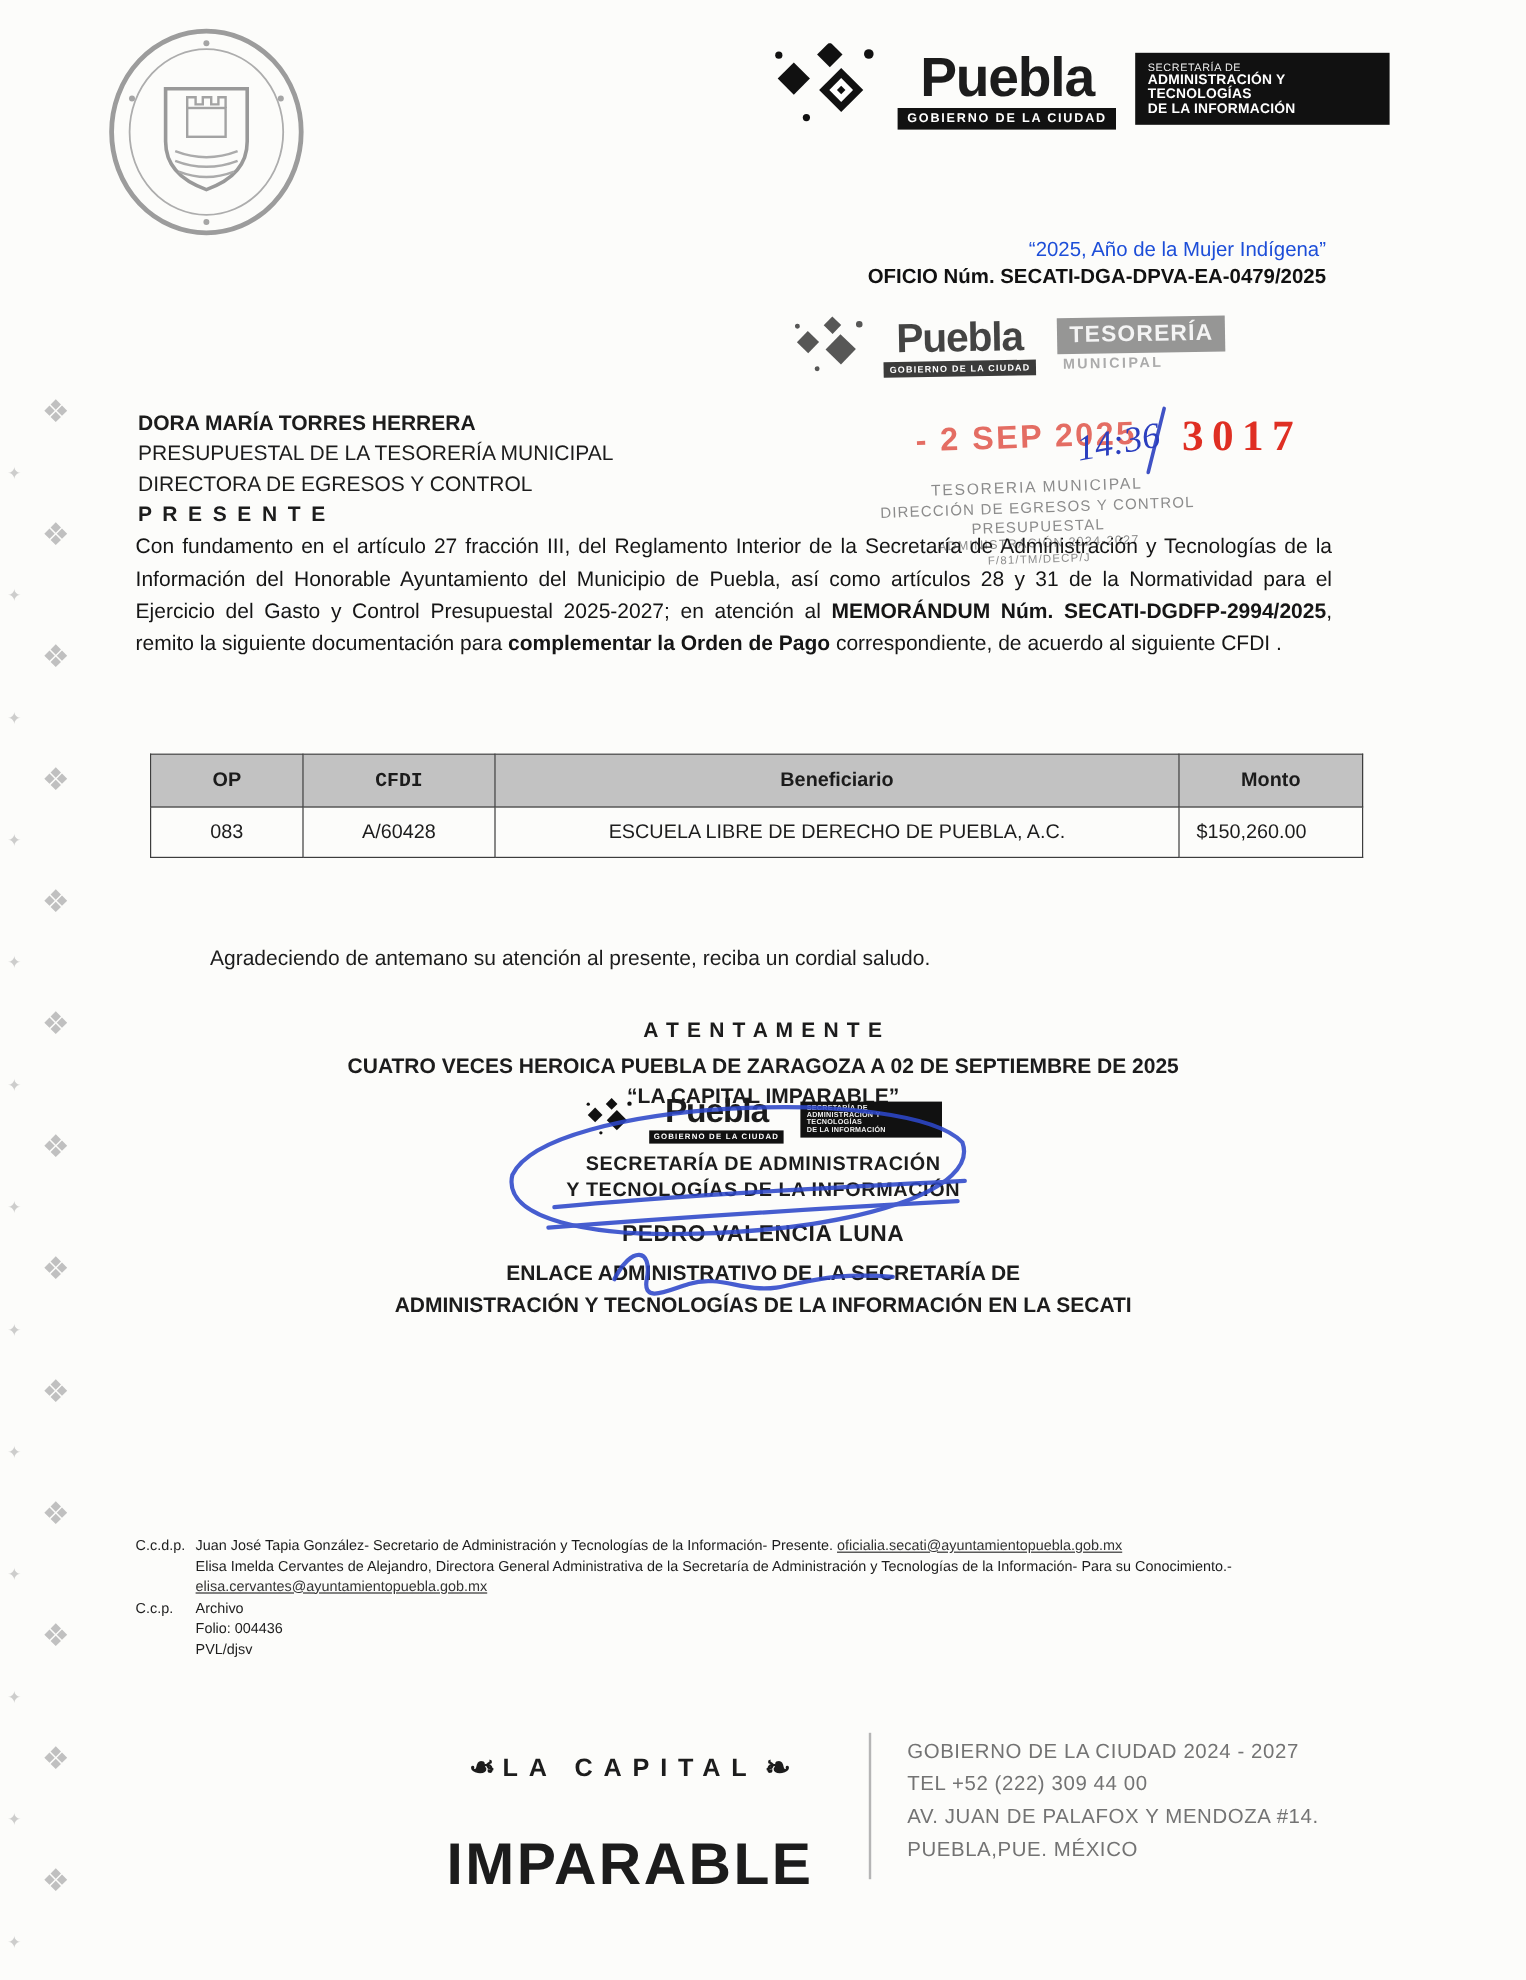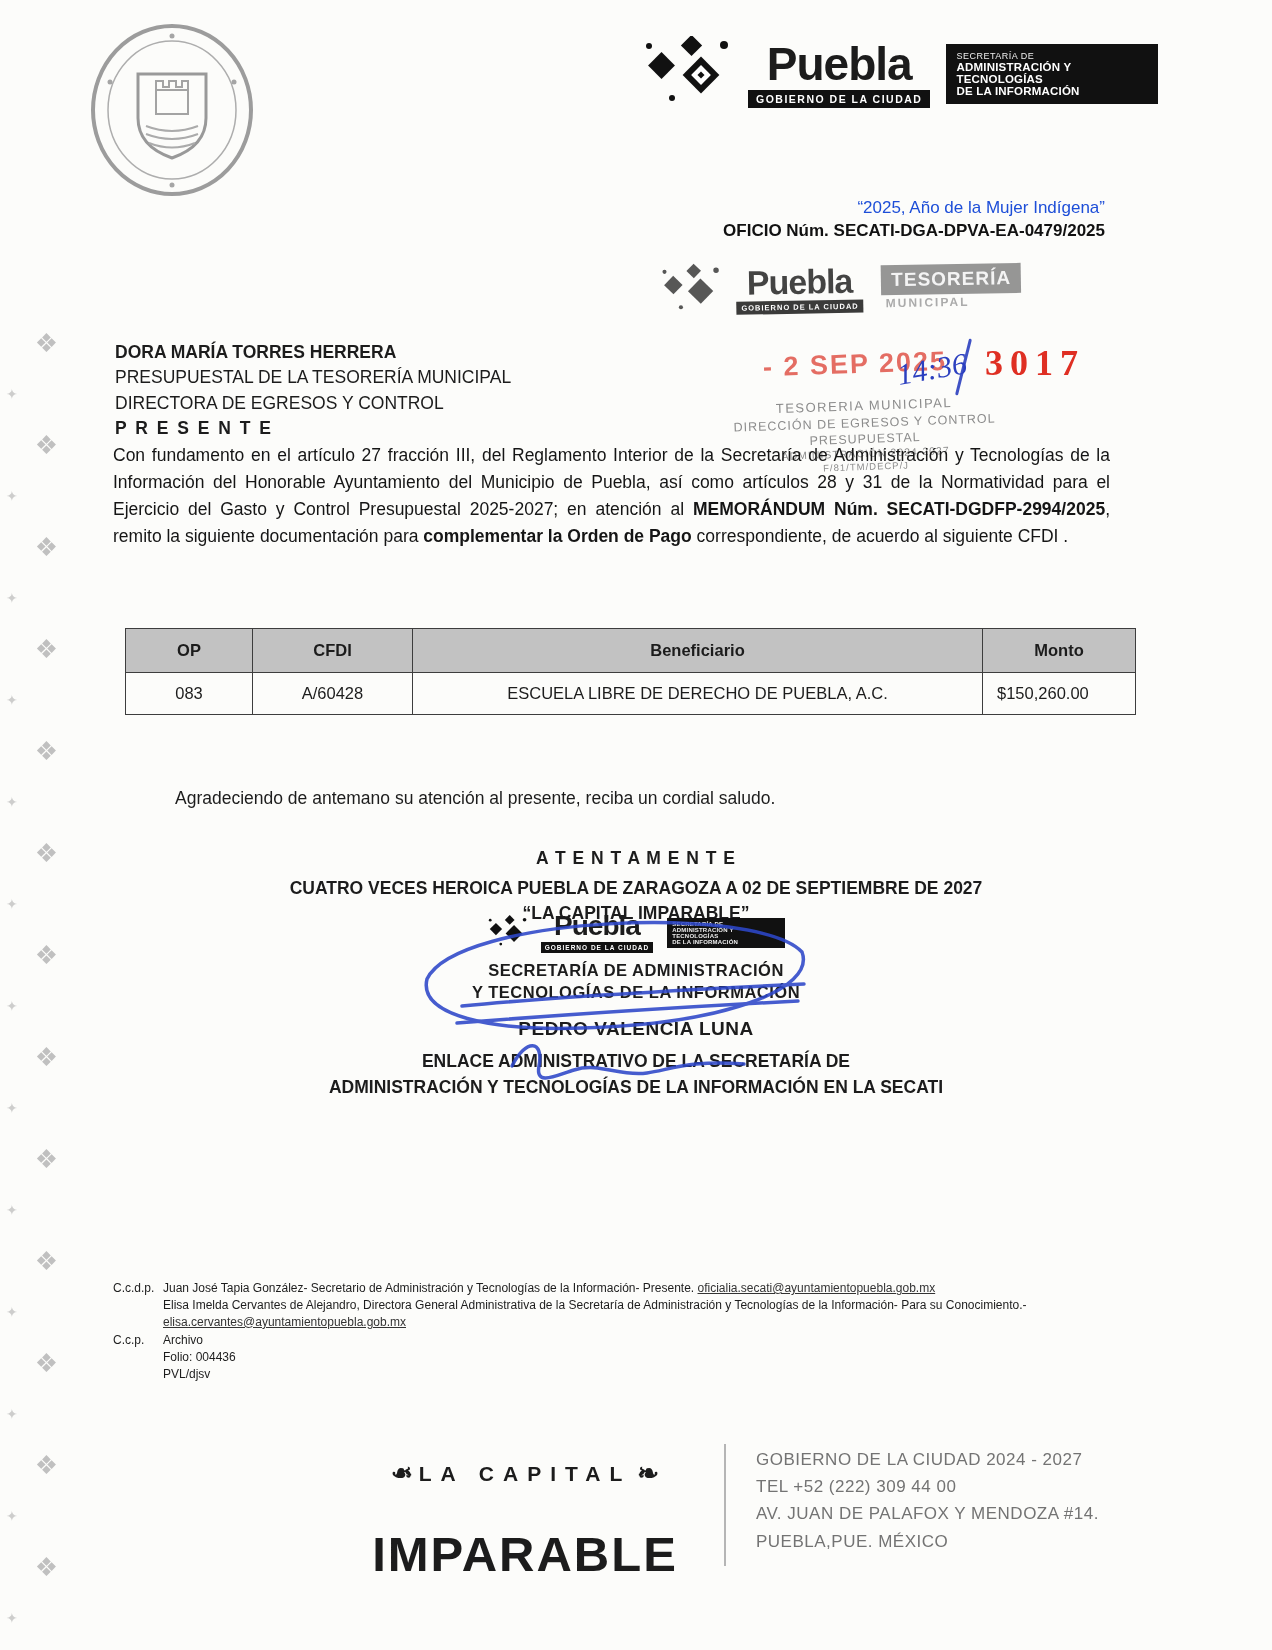--- a/index.html
+++ b/index.html
@@ -70,21 +70,21 @@
 
   
   .body-par{ position:absolute; left:113px; top:442px; width:997px; font-size:17.5px;
              line-height:1.55; text-align:justify; color:#151515; }
 
   
   .cfdi-table{ position:absolute; left:125px; top:628px; border-collapse:collapse; }
   .cfdi-table th{ background:#c2c2c2; border:1.6px solid #3d3d3d; font-size:16.5px; font-weight:bold;
                   height:44px; text-align:center; }
   .cfdi-table td{ border:1.6px solid #3d3d3d; font-size:16.5px; height:42px; text-align:center; background:#fcfcfa; }
-  .col-op{ width:127px; } .col-cfdi{ width:160px; } .col-ben{ width:570px; } .col-monto{ width:153px; }
+  .col-op{ width:127px; } .col-cfdi{ width:160px;font-family:Liberation Mono, monospace; } .col-ben{ width:570px; } .col-monto{ width:153px; }
   .cfdi-table td.monto{ text-align:left; padding-left:14px; }
 
   .closing{ position:absolute; left:175px; top:788px; font-size:17.5px; }
 
   
   .sig-section{ position:absolute; left:0; top:848px; width:100%; text-align:center; }
   .sig-atte{ font-weight:bold; font-size:17.5px; letter-spacing:1px; }
   .sig-city{ font-weight:bold; font-size:17.5px; margin-top:9px; }
   .sig-slogan{ font-weight:bold; font-size:17.5px; margin-top:4px; }
   .sig-stamp{ display:inline-block; margin-top:-12px; }
@@ -253,21 +253,21 @@
         <td>ESCUELA LIBRE DE DERECHO DE PUEBLA, A.C.</td>
         <td class="monto">$150,260.00</td>
       </tr>
     </tbody>
   </table>
 
   <div class="closing">Agradeciendo de antemano su atención al presente, reciba un cordial saludo.</div>
 
   <div class="sig-section">
     <div class="sig-atte">A T E N T A M E N T E</div>
-    <div class="sig-city">CUATRO VECES HEROICA PUEBLA DE ZARAGOZA A 02 DE SEPTIEMBRE DE 2027</div>
+    <div class="sig-city">CUATRO VECES HEROICA PUEBLA DE ZARAGOZA A 02 DE SEPTIEMBRE DE 2025</div>
     <div class="sig-slogan">“LA CAPITAL IMPARABLE”</div>
 
     <div class="sig-stamp">
       <div class="pue-logo">
         <svg width="44" height="38" viewBox="0 0 96 76">
           <g fill="#111">
             <rect x="42" y="2" width="15" height="15" transform="rotate(45 49.5 9.5)"></rect>
             <rect x="10" y="20" width="19" height="19" transform="rotate(45 19.5 29.5)"></rect>
             <rect x="46" y="26" width="26" height="26" transform="rotate(45 59 39)"></rect>
             <circle cx="7" cy="10" r="3"></circle>

